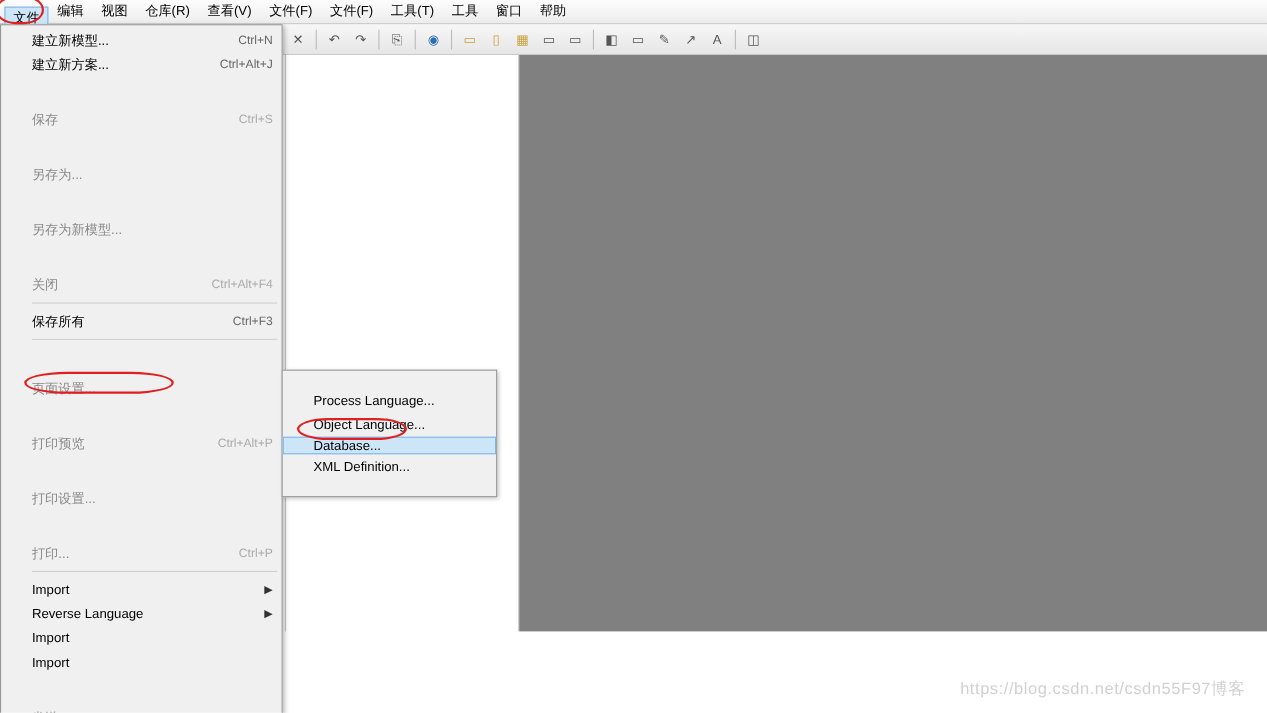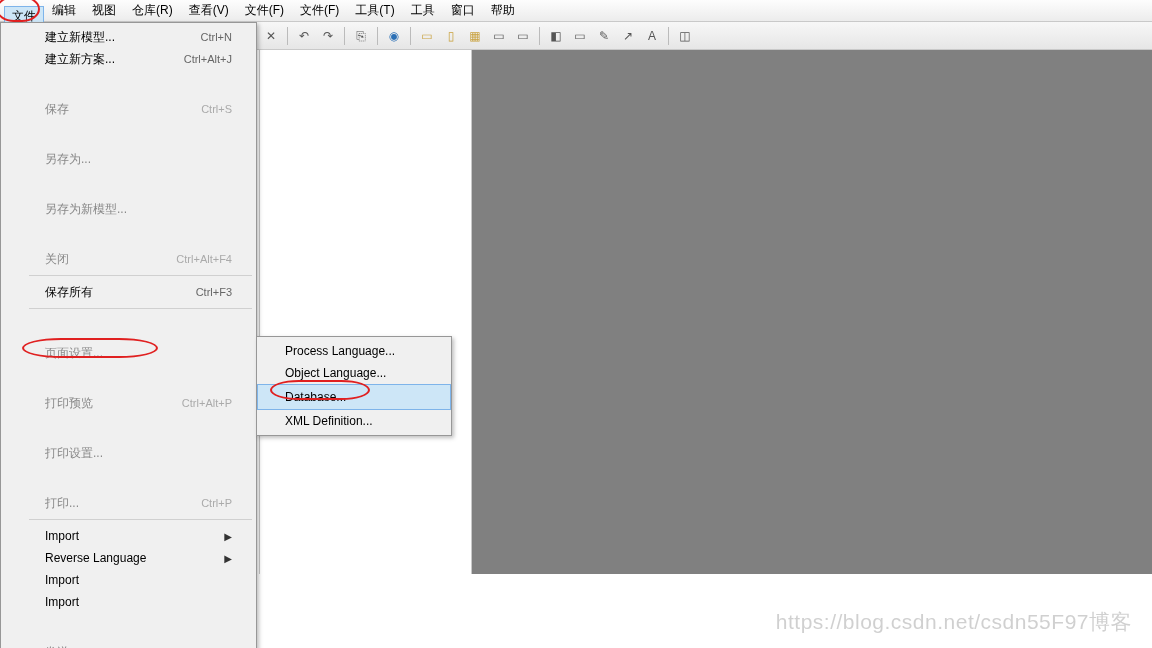--- a/index.html
+++ b/index.html
@@ -96,21 +96,21 @@
       position: absolute;
       top: 22px;
       left: 0;
       width: 257px;
       background: #f0f0f0;
       border: 1px solid #979797;
       box-shadow: 2px 2px 4px rgba(0,0,0,0.25);
       z-index: 50;
     }
     .dropdown-section {
-      padding: 3px 16px;
+      padding: 3px 0;
     }
     .dd-item {
       height: 22px;
       display: flex;
       align-items: center;
       padding: 0 8px 0 28px;
       position: relative;
       cursor: default;
     }
     .dd-item.disabled { color: #888; margin-top: 28px; }
@@ -130,41 +130,41 @@
     }
     .submenu {
       position: absolute;
       top: 336px;
       left: 256px;
       width: 196px;
       background: #f0f0f0;
       border: 1px solid #979797;
       box-shadow: 2px 2px 4px rgba(0,0,0,0.25);
       z-index: 60;
-      padding: 3px 0;
+      padding: 16px 0;
     }
     .sub-item {
       height: 22px;
       display: flex;
       align-items: center;
       padding: 0 8px 0 28px;
       cursor: default;
     }
     .sub-item.hover {
       background: #cde6f7;
       border: 1px solid #7eb4ea;
       padding: 0 7px 0 27px;
-      height: 26px;
+      height: 16px;
     }
     .watermark {
       position: absolute;
       bottom: 12px;
       right: 20px;
       color: rgba(120,120,120,0.35);
-      font-size: 21px;
+      font-size: 15px;
       font-family: Arial, sans-serif;
       letter-spacing: 0.5px;
       z-index: 1;
     }
     .menubar-spacer { width: 255px; }
   </style>
 </head>
 <body>
 
 <div class="menubar">

